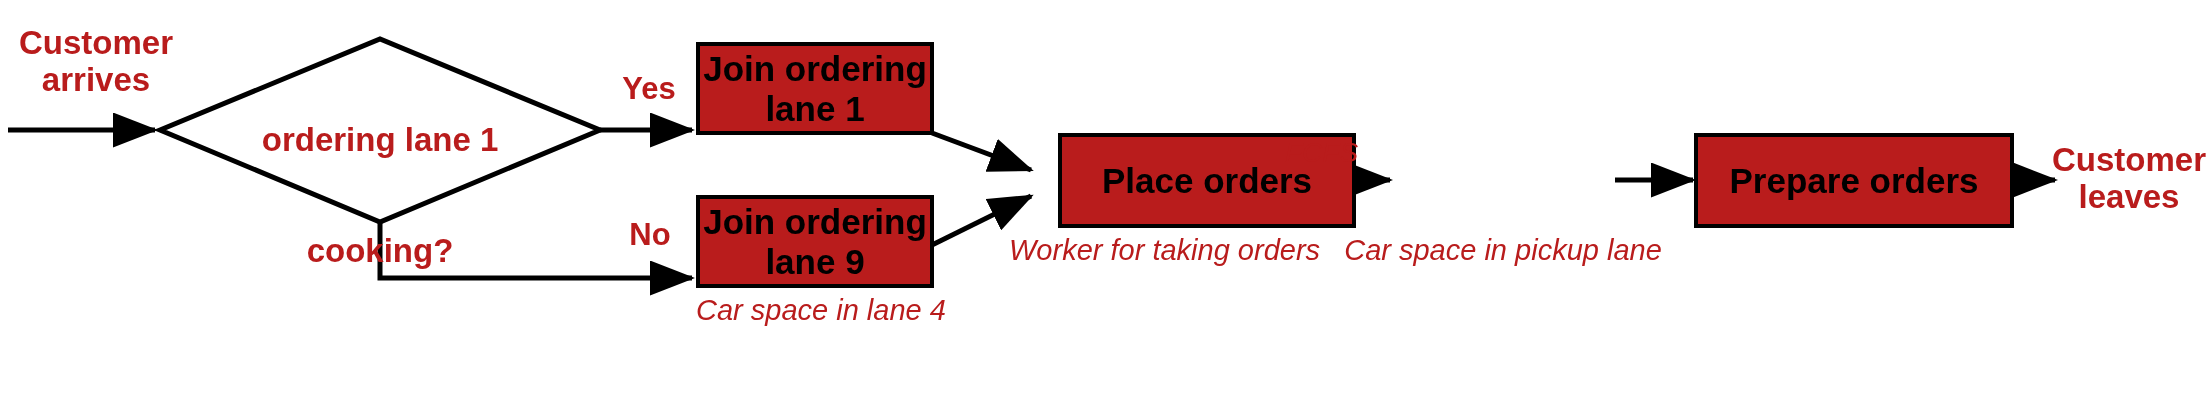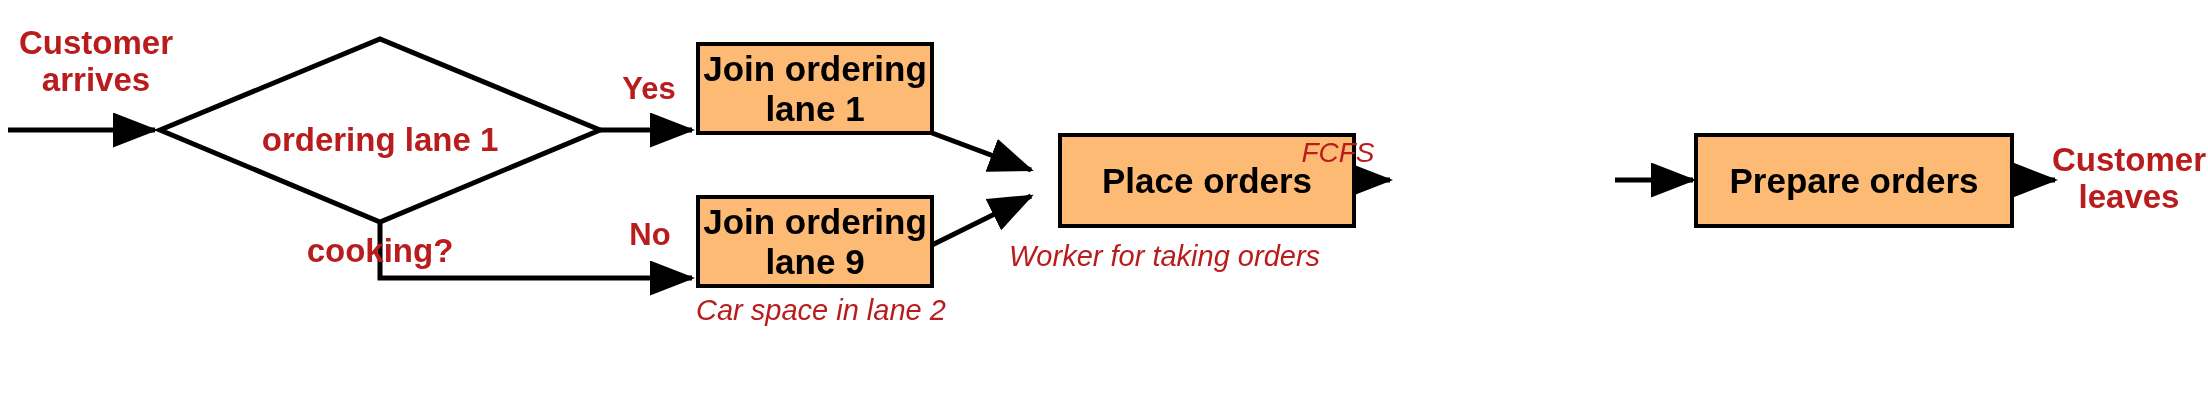--- a/index.html
+++ b/index.html
@@ -46,21 +46,21 @@
   
   .box-text {
     font-size: 35px;
     font-weight: 700;
     text-align: center;
     width: 100%;
   }
   .proc-box {
     position: absolute;
     border: 4px solid #000000;
-    background: #fdba74;
+    background: #b91c1c;
     box-sizing: border-box;
     display: flex;
     align-items: center;
     justify-content: center;
   }
   
   .caption {
     font-size: 29px;
     font-style: italic;
     font-weight: 400;
@@ -72,21 +72,20 @@
     font-size: 31px;
     font-weight: 700;
     text-align: center;
     white-space: nowrap;
   }
   
   .edge-label-italic {
     font-size: 28px;
     font-style: italic;
     font-weight: 400;
-    text-align: center;
     white-space: nowrap;
   }
 </style>
 </head>
 <body>
 
 <div id="canvas">
 
   <svg id="svg-layer" viewBox="0 0 2208 410" xmlns="http://www.w3.org/2000/svg">
     <defs>
@@ -132,31 +131,32 @@
       <div>lane 1</div>
     </div>
   </div>
 
   <div class="proc-box" style="left:696px; top:195px; width:238px; height:93px;">
     <div class="box-text">
       <div>Join ordering</div>
       <div>lane 9</div>
     </div>
   </div>
-  <div class="lbl caption" style="left:696px; top:294px; width:238px;">Car space in lane 2</div>
+  <div class="lbl caption" style="left:696px; top:294px; width:238px;">Car space in lane 4</div>
 
   <div class="proc-box" style="left:1034px; top:133px; width:298px; height:95px;margin-left:24px;">
     <div class="box-text">
       <div>Place orders</div>
     </div>
   </div>
-  <div class="lbl caption" style="left:1009px; top:240px; width:300px;font-style:italic;">Worker for taking orders</div>
+  <div class="lbl caption" style="left:1009px; top:234px; width:300px;font-style:italic;">Worker for taking orders</div>
 
   <div class="lbl edge-label-italic" style="left:1285px; top:137px; width:106px;">FCFS</div>
 
+  <div class="lbl caption" style="left:1342px; top:234px; width:322px;">Car space in pickup lane</div>
 
   <div class="proc-box" style="left:1694px; top:133px; width:320px; height:95px;">
     <div class="box-text">
       <div>Prepare orders</div>
     </div>
   </div>
 
   <div class="lbl terminal-text" style="left:2050px; top:142px; width:158px;"><span>Customer
 leaves</span></div>
 

